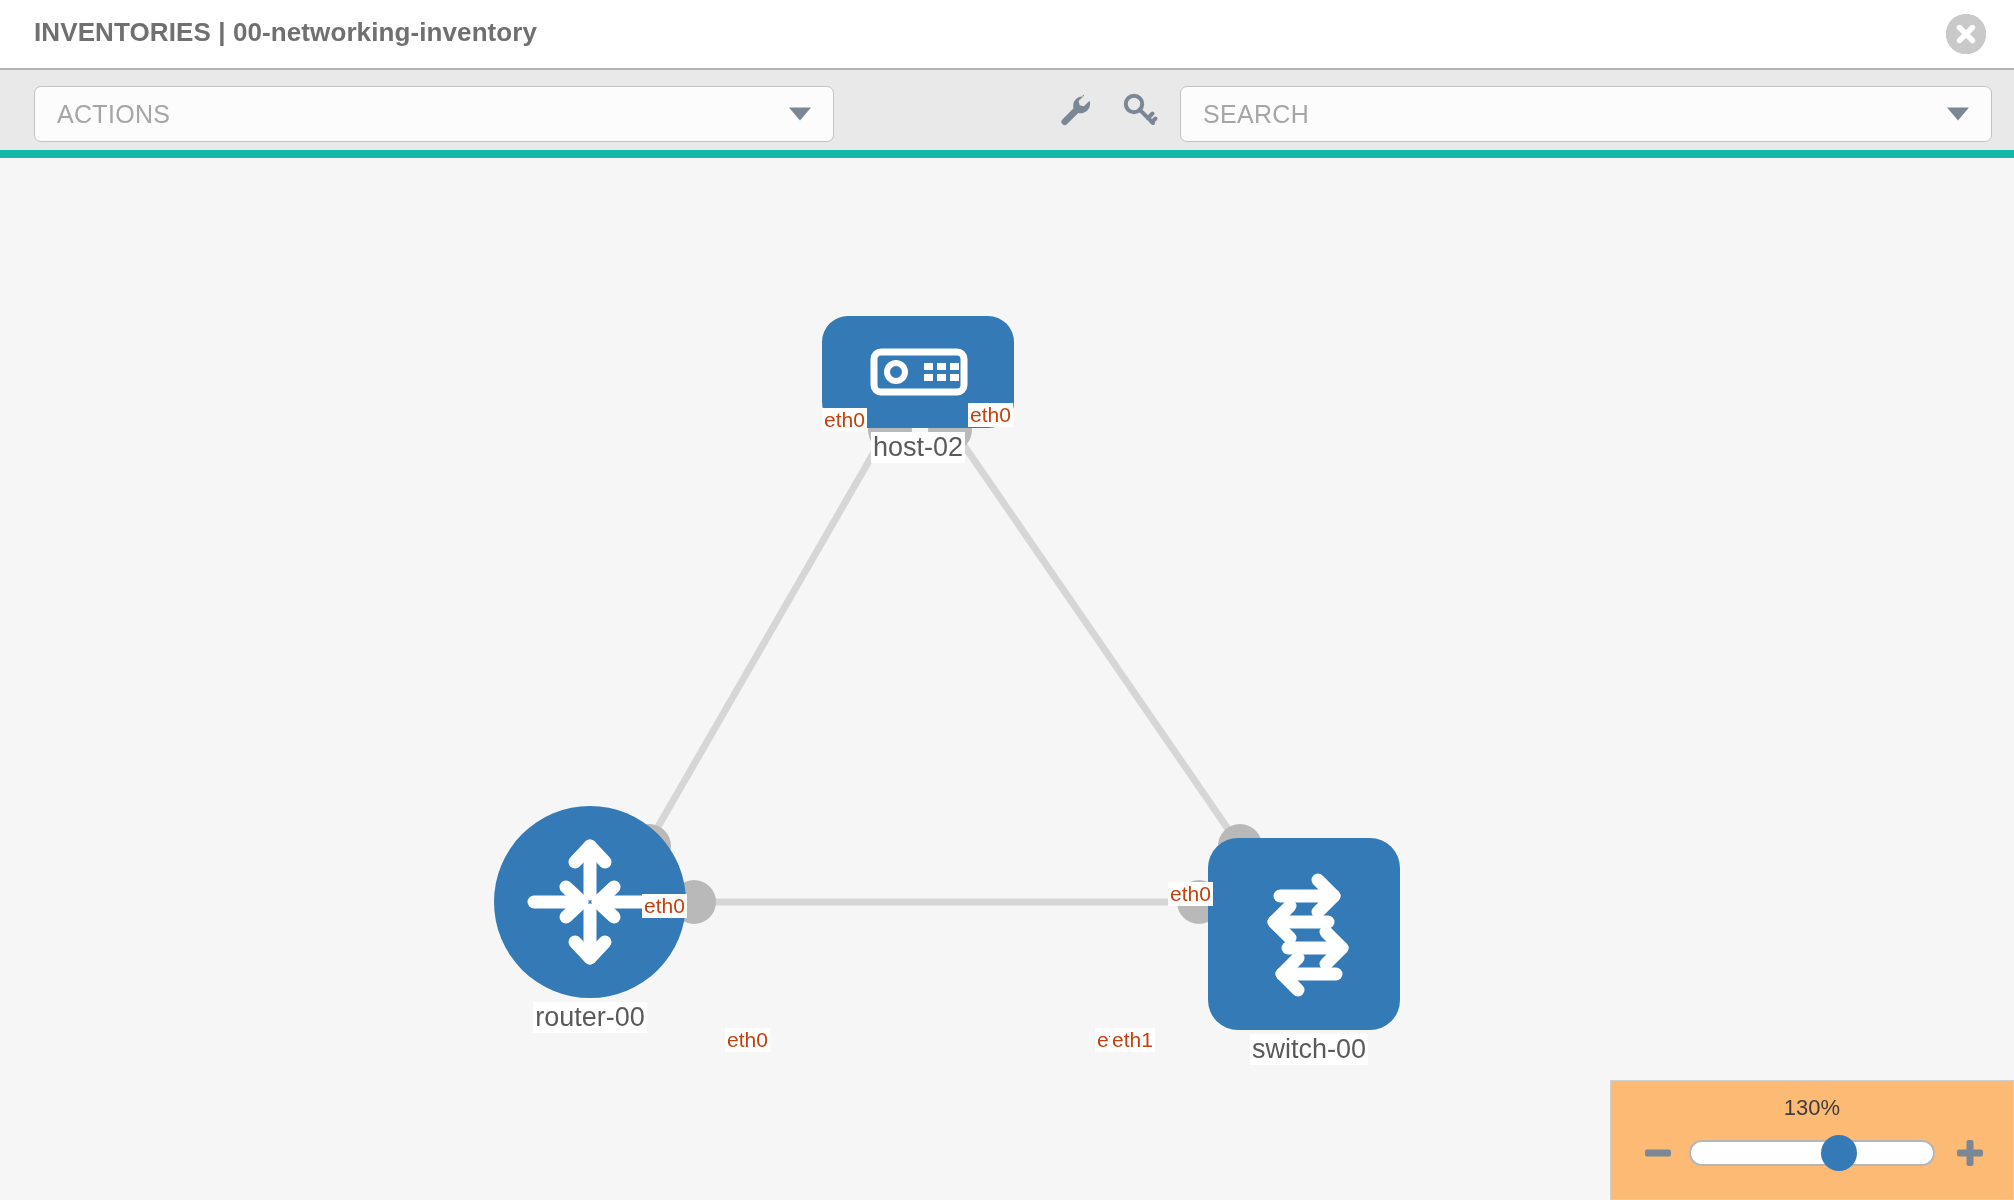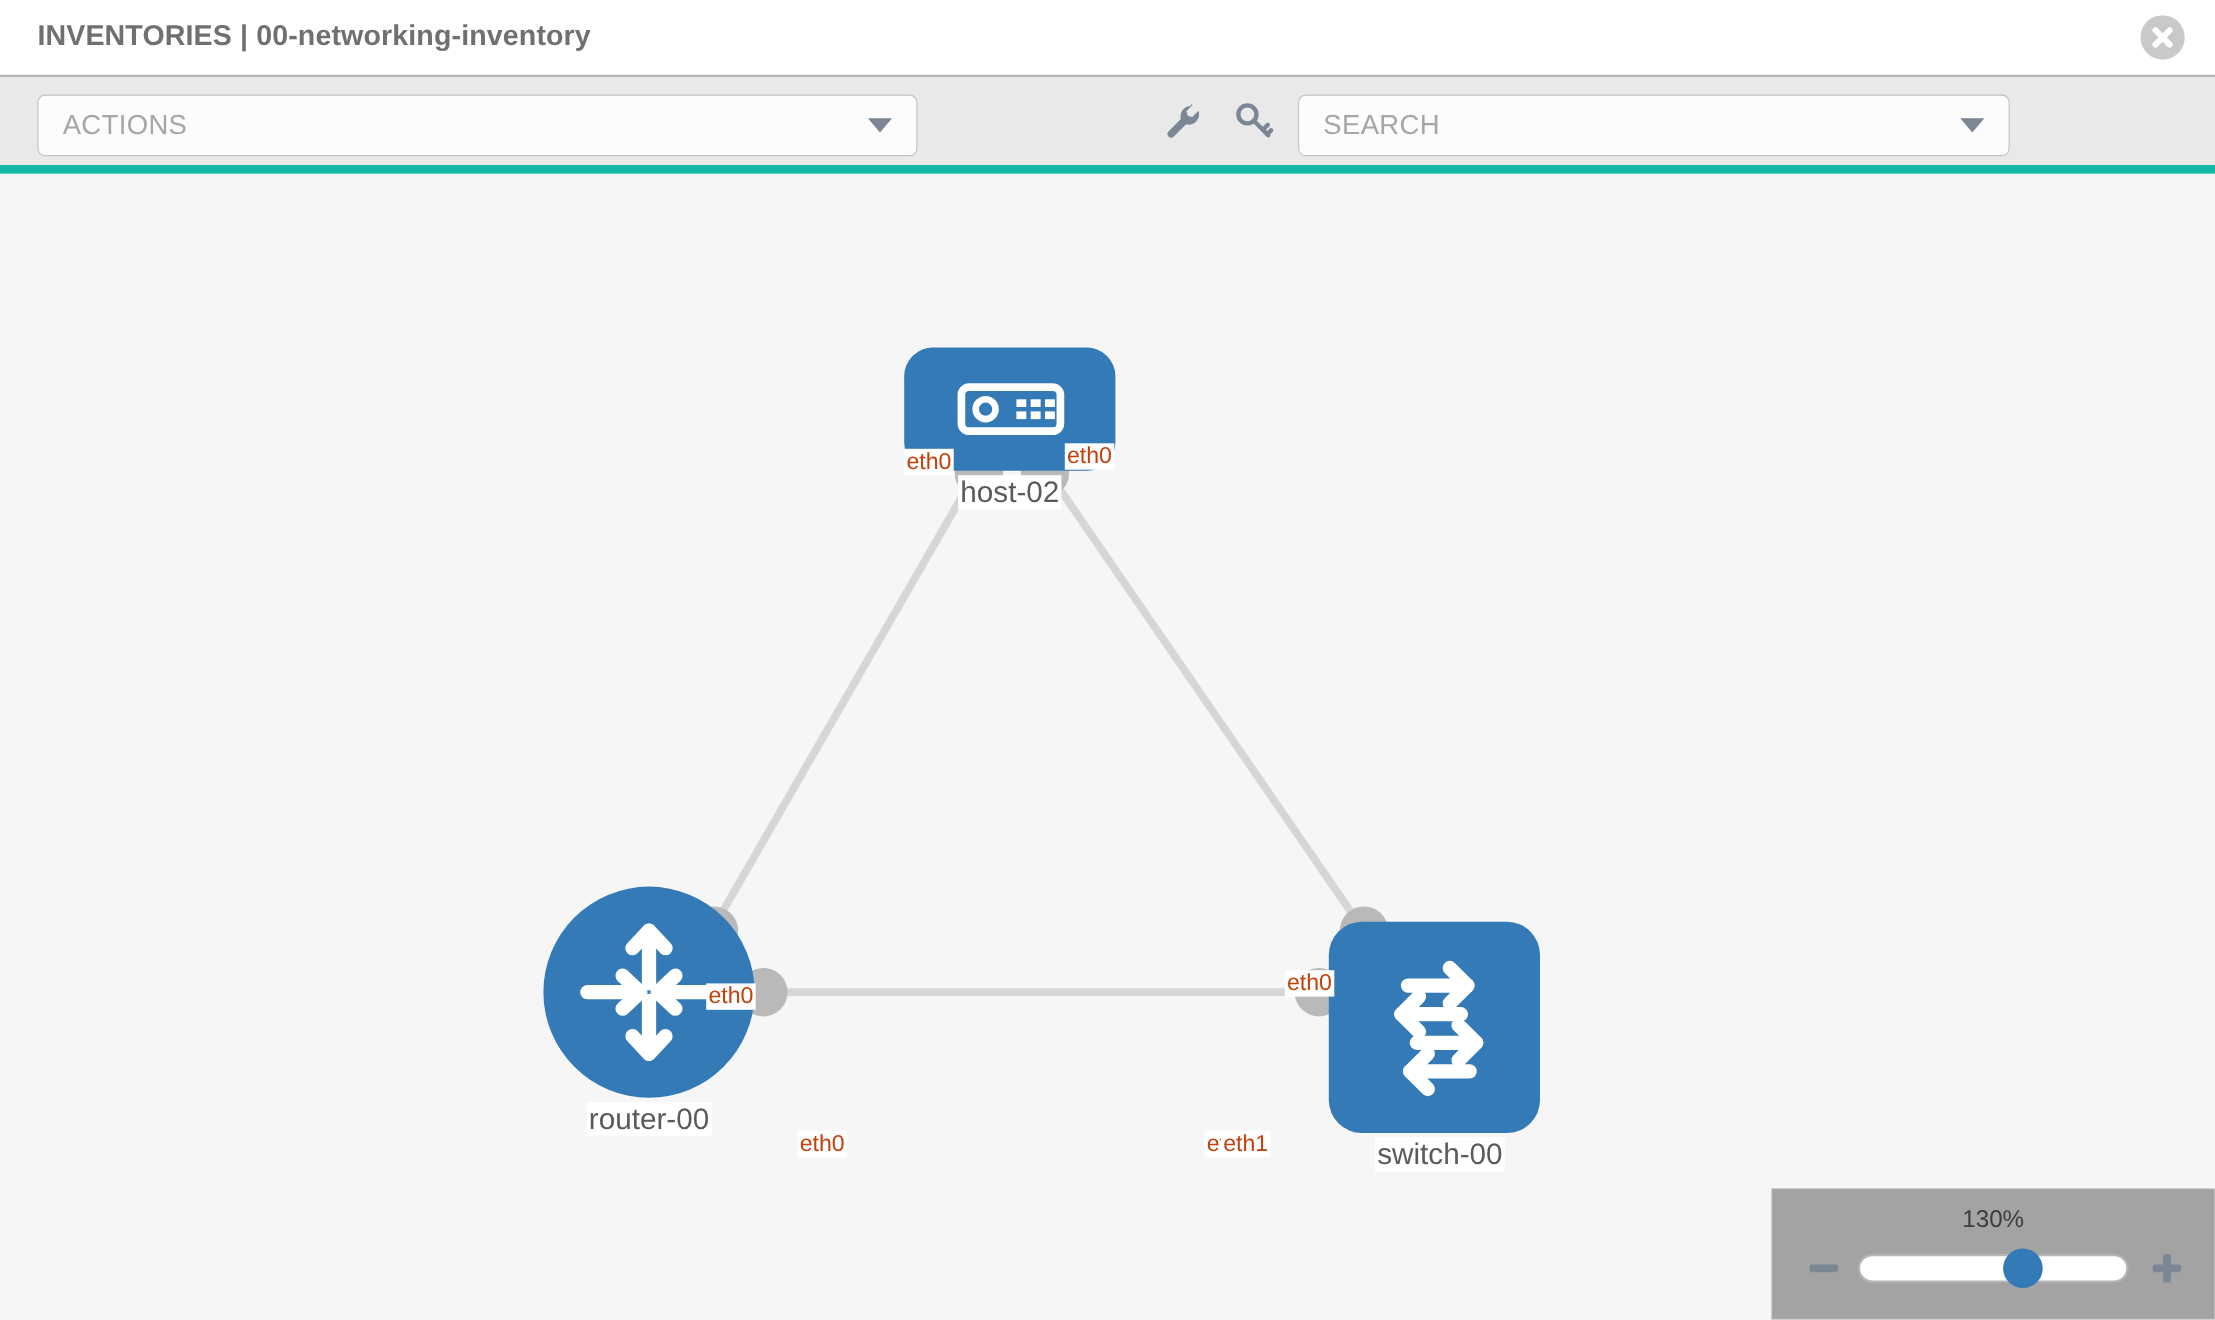--- a/index.html
+++ b/index.html
@@ -35,21 +35,21 @@
     border-top: 2px solid #b4b4b4;
     border-bottom: 8px solid #14b8a6;
   }
   .combo {
     position: absolute; top: 16px; height: 56px;
     background: #fcfcfc;
     border: 1px solid #c2c2c2;
     border-radius: 7px;
   }
   #actions-combo { left: 34px; width: 800px; }
-  #search-combo  { left: 1180px; width: 647px; }
+  #search-combo  { left: 1180px; width: 812px; }
   .combo-label {
     position: absolute; left: 22px; top: 50%; transform: translateY(-50%);
     font-size: 25px; color: #a6a6a6; white-space: nowrap;
     letter-spacing: 0.3px;
   }
   .combo-caret {
     position: absolute; right: 22px; top: 50%; transform: translateY(-50%);
     width: 0; height: 0;
     border-left: 11px solid transparent;
     border-right: 11px solid transparent;
@@ -102,21 +102,21 @@
   #node-switch { left: 1208px; top: 680px; width: 202px; height: 192px; }
   #node-switch .node-shape { width: 192px; height: 192px; border-radius: 30px; }
   #node-switch .node-label { top: 196px; }
 
   .node-glyph { position: absolute; left: 0; top: 0; }
 
   
   #zoom-panel {
     position: absolute; right: 0px; bottom: 0px;
     width: 404px; height: 120px;
-    background: #a3a3a3;
+    background: #fdba74;
     border: 1px solid #cfcfcf;
   }
   #zoom-value {
     position: absolute; left: 0; right: 0; top: 14px;
     text-align: center; font-size: 22px; color: #3d3d3d;
   }
   #zoom-row {
     position: absolute; left: 0; right: 0; top: 52px; height: 40px;
   }
   #zoom-minus, #zoom-plus {

